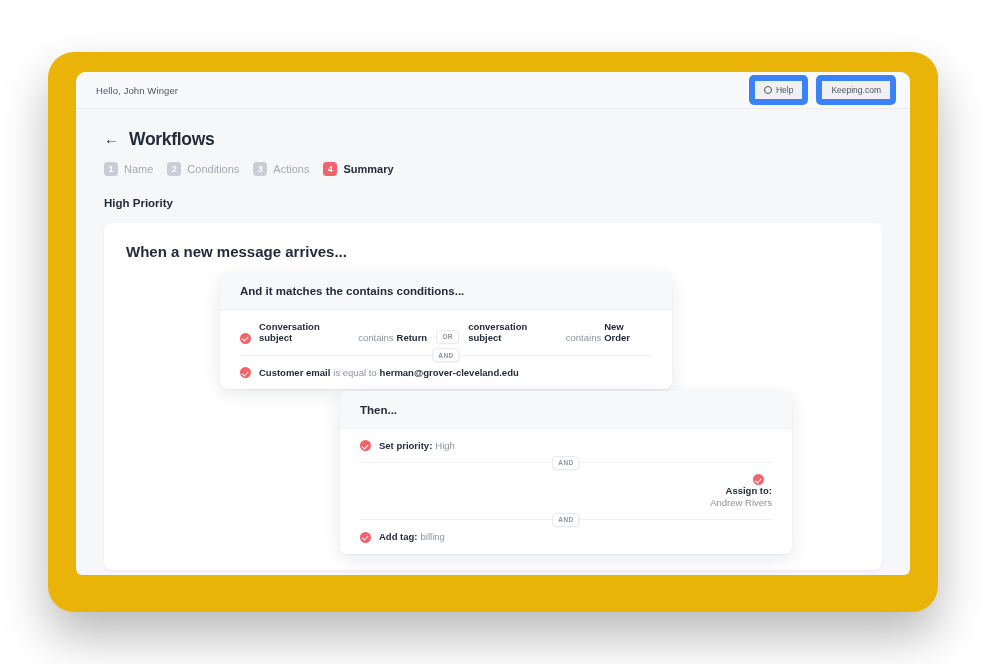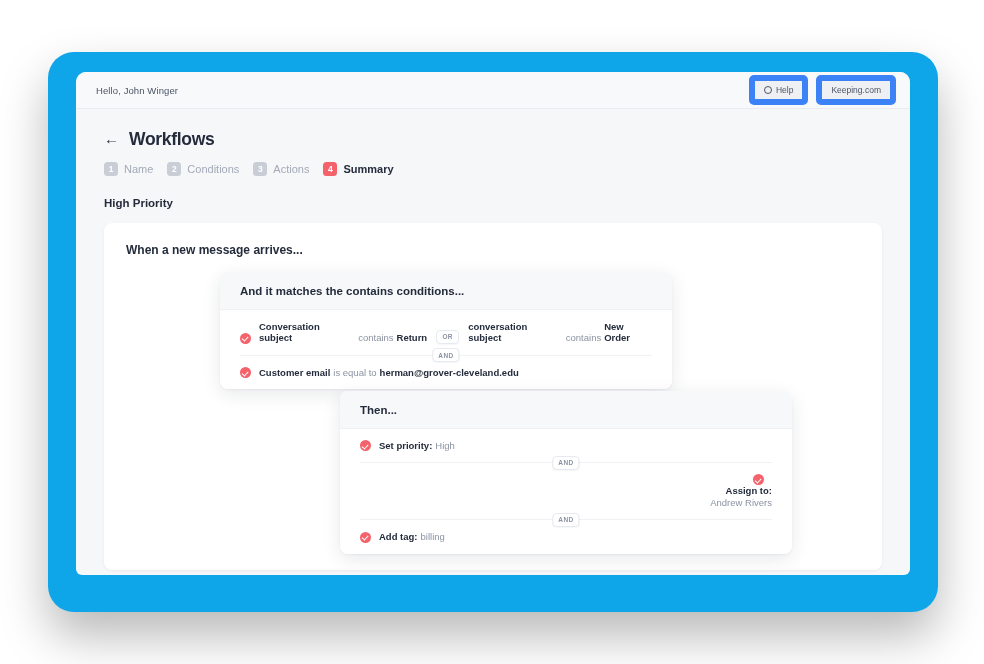--- a/index.html
+++ b/index.html
@@ -13,21 +13,21 @@
   
   .stage {
     position: absolute; left: 0; top: 0;
     width: 984px; height: 664px;
     background: #ffffff;
   }
   .device {
     position: absolute;
     left: 48px; top: 52px;
     width: 890px; height: 560px;
-    background: #0ea5e9;
+    background: #eab308;
     border-radius: 26px;
     box-shadow: 0 24px 48px rgba(0,0,0,0.28);
     padding-left: 46px;
   }
   .screen {
     position: absolute;
     left: 28px; top: 20px;
     width: 834px; height: 503px;
     background: #f6f7f9;
     border-radius: 10px 10px 6px 6px;
@@ -95,21 +95,21 @@
   .main-card {
     position: relative;
     margin-top: 14px;
     width: 778px; height: 347px;
     background: #ffffff;
     border-radius: 8px;
     box-shadow: 0 1px 3px rgba(30,40,60,0.06);
   }
   .trigger-title {
     position: absolute; left: 22px; top: 20px;
-    font-size: 12px; font-weight: bold; color: #242c3c;
+    font-size: 15px; font-weight: bold; color: #242c3c;
   }
 
   
   .rule-card {
     position: absolute;
     background: #ffffff;
     border-radius: 8px;
     box-shadow: 0 5px 18px rgba(33,43,63,0.10), 0 1px 2px rgba(33,43,63,0.05);
     overflow: hidden;
   }

